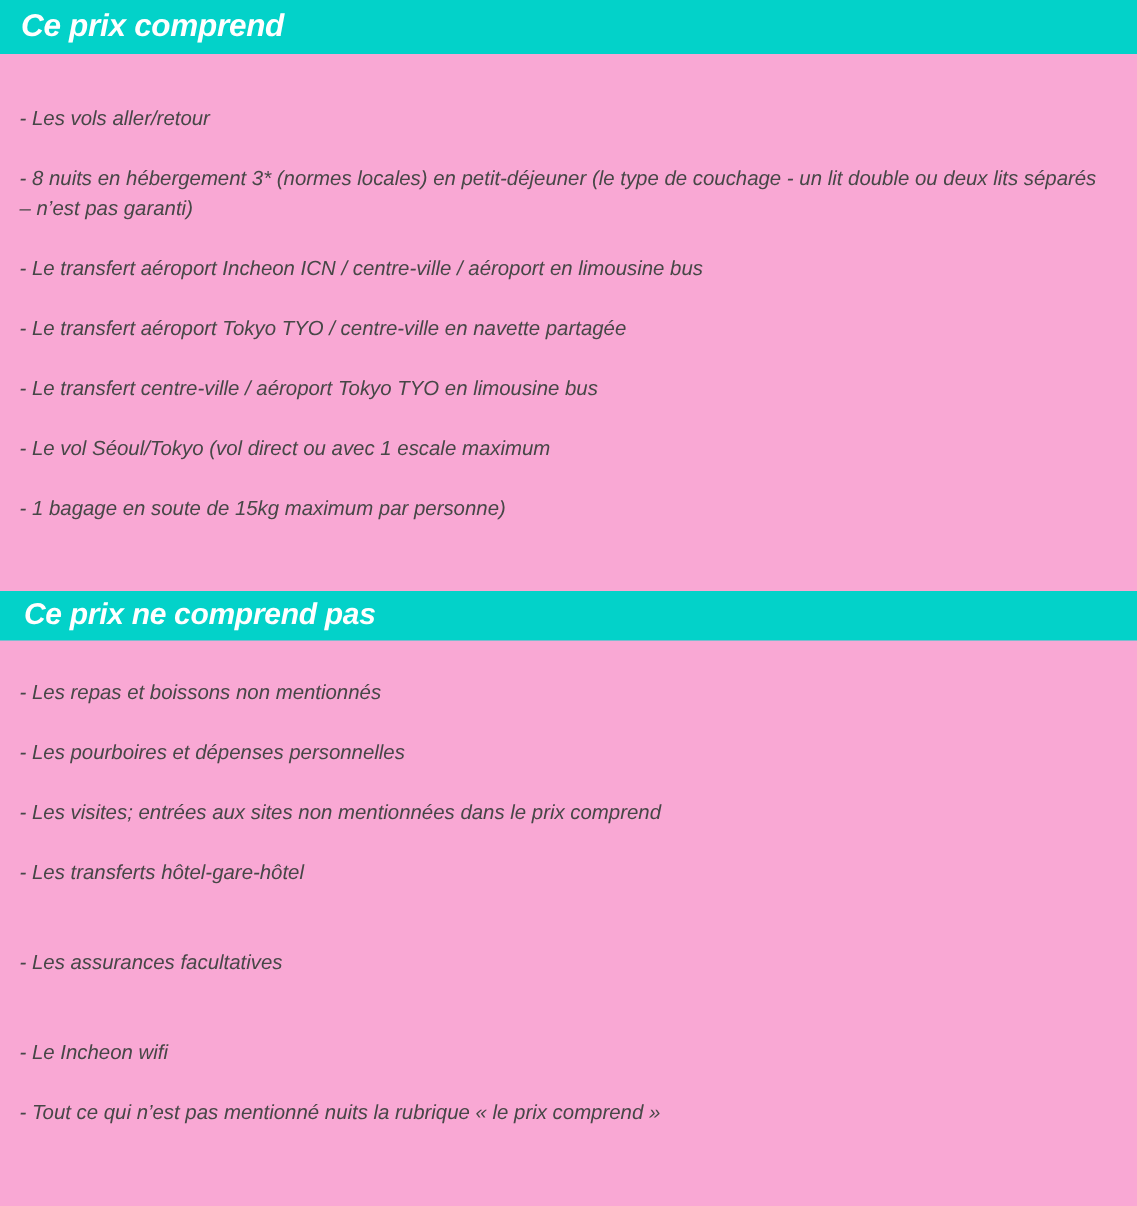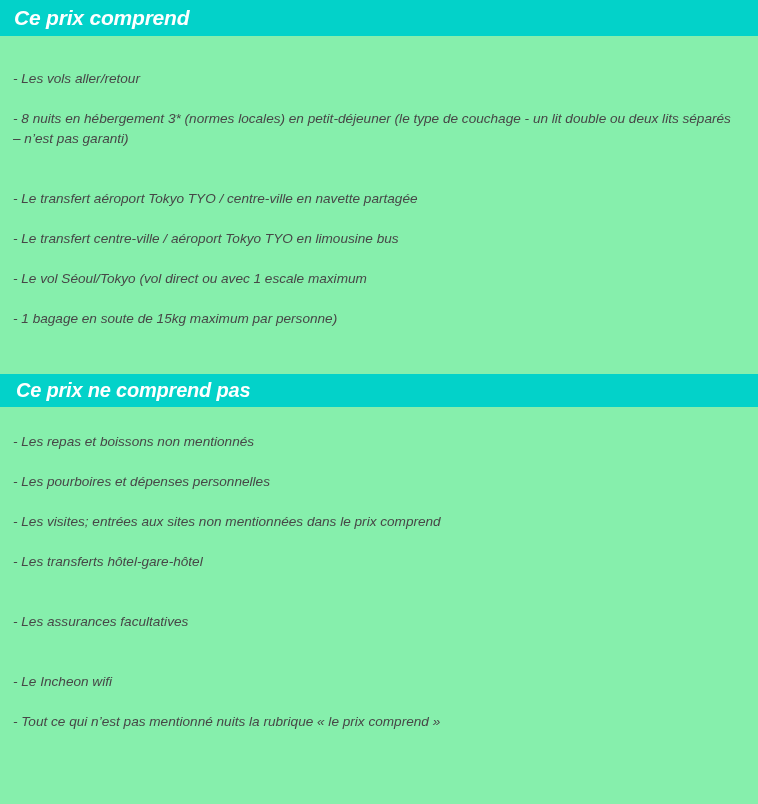--- a/index.html
+++ b/index.html
@@ -10,21 +10,21 @@
     width: 758px;
     height: 804px;
     background: #ffffff;
     font-family: "Liberation Sans", sans-serif;
     overflow: hidden;
   }
   .page {
     position: relative;
     width: 758px;
     height: 804px;
-    background: #86efac;
+    background: #f9a8d4;
   }
 
   
   .section-header {
     width: 100%;
     box-sizing: border-box;
     background: #03d2c9;
     color: #ffffff;
     font-family: "Liberation Sans", sans-serif;
     font-style: italic;
@@ -80,20 +80,23 @@
 
   <div class="section-body">
     <div class="item-wrap">
       <div class="list-item">- Les vols aller/retour</div>
     </div>
     <div class="sp-item"></div>
     <div class="item-wrap">
       <div class="list-item">- 8 nuits en hébergement 3* (normes locales) en petit-déjeuner (le type de couchage - un lit double ou deux lits séparés – n’est pas garanti)</div>
     </div>
     <div class="sp-item"></div>
+    <div class="item-wrap">
+      <div class="list-item">- Le transfert aéroport Incheon ICN / centre-ville / aéroport en limousine bus</div>
+    </div>
     <div class="sp-item"></div>
     <div class="item-wrap">
       <div class="list-item">- Le transfert aéroport Tokyo TYO / centre-ville en navette partagée</div>
     </div>
     <div class="sp-item"></div>
     <div class="item-wrap">
       <div class="list-item">- Le transfert centre-ville / aéroport Tokyo TYO en limousine bus</div>
     </div>
     <div class="sp-item"></div>
     <div class="item-wrap">

